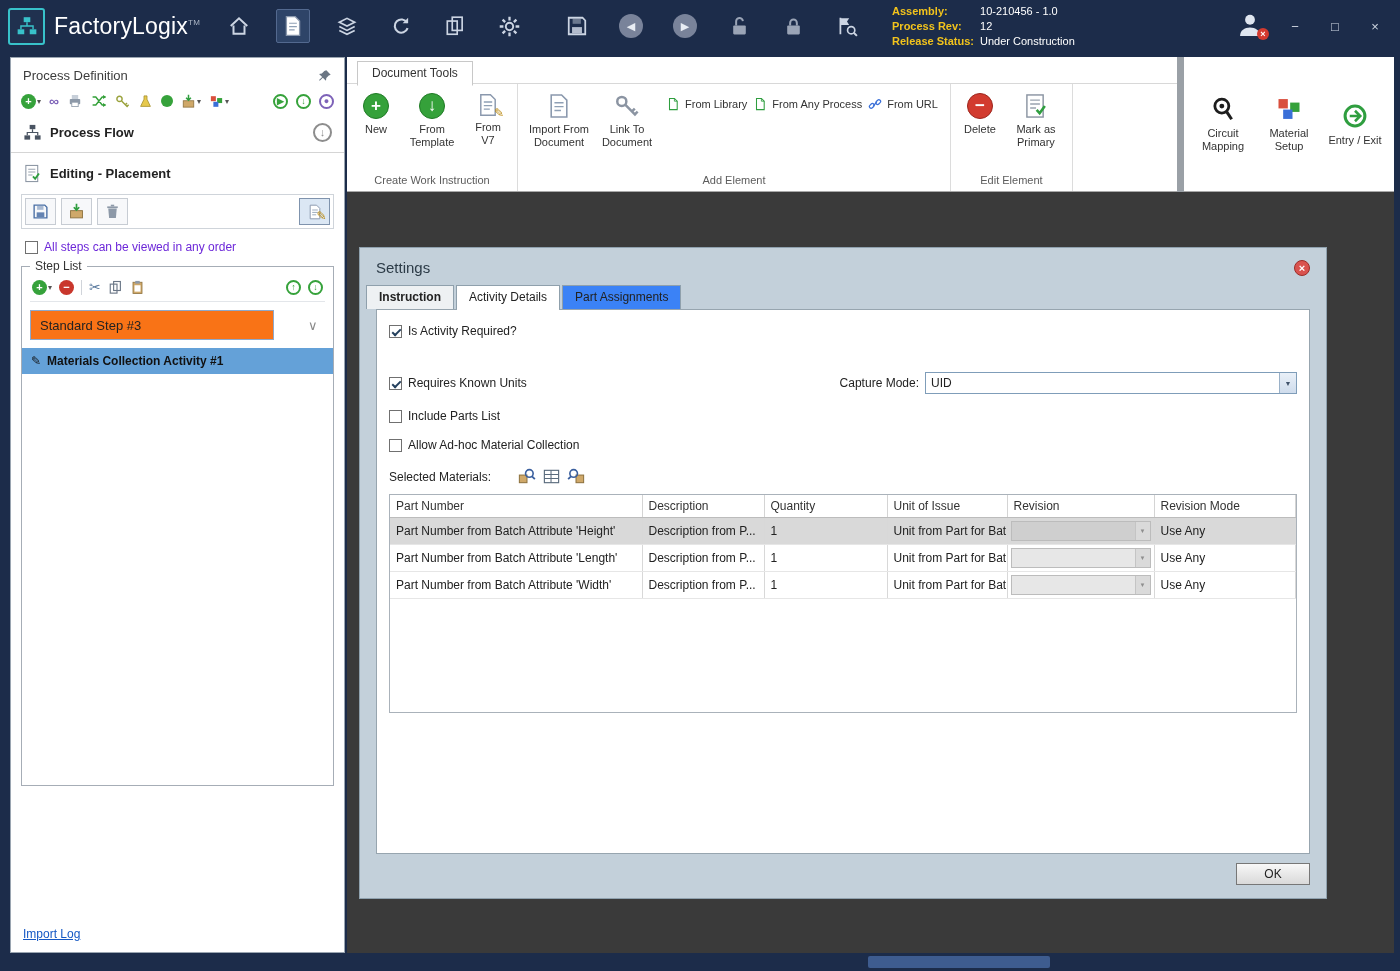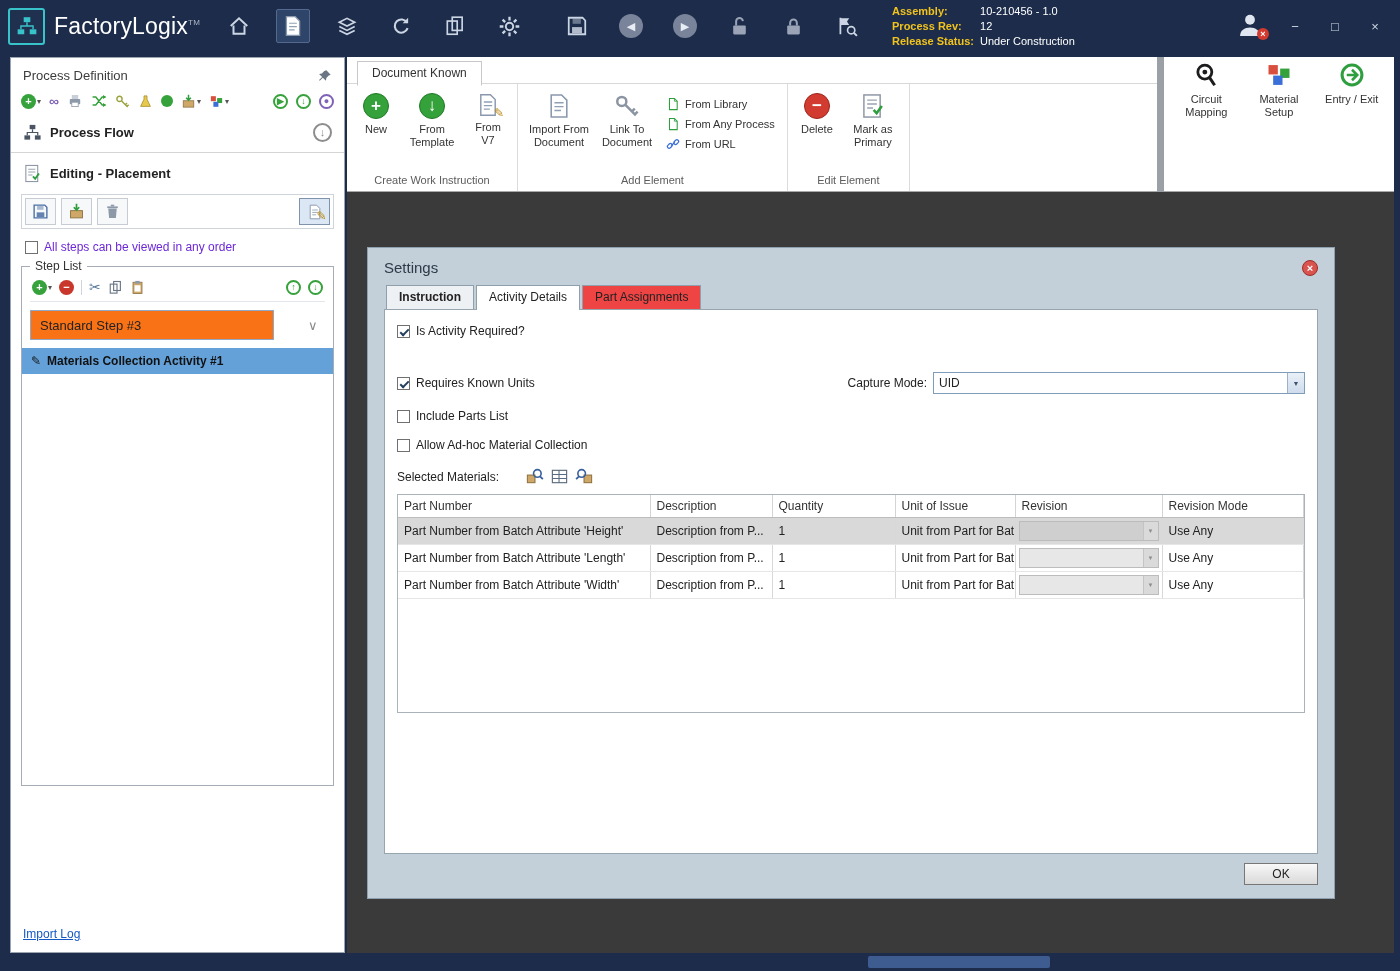--- a/index.html
+++ b/index.html
@@ -68,36 +68,36 @@
 .doc-tab{display:inline-block;margin-left:10px;margin-top:3px;padding:4px 14px 5px;border:1px solid #c8c8c8;border-bottom:1px solid #fff;background:#fff;font-size:12px;color:#333;position:relative;top:1px;cursor:pointer}
 .ribbon-content{flex:1;display:flex}
 .rgroup{display:flex;flex-direction:column;border-right:1px solid #dcdcdc}
 .grp-buttons{flex:1;display:flex;align-items:flex-start;padding:5px 6px 0;gap:3px}
 .grp-label{text-align:center;font-size:11px;color:#5c5c5c;padding:2px 6px 5px}
 .bigbtn{display:flex;flex-direction:column;align-items:center;text-align:center;gap:4px;font-size:11px;color:#333;line-height:1.18;padding:4px 3px;cursor:pointer}
 .w44{width:46px}.w58{width:60px}.w66{width:70px}
 .circ{width:26px;height:26px;border-radius:50%;color:#fff;display:flex;align-items:center;justify-content:center;font-size:17px;font-weight:bold}
 .circ.green{background:#35a13a;border:1px solid #1e7a24}
 .circ.red{background:#d23b2f;border:1px solid #9c251c}
-.small-stack{display:flex;flex-direction:column;justify-content:center;gap:6px;padding:8px 6px 0}
+.small-stack{display:flex;flex-direction:row;justify-content:center;gap:6px;padding:8px 6px 0}
 .small-item{display:flex;align-items:center;gap:5px;font-size:11px;color:#333;cursor:pointer}
 .ribbon-spacer{flex:1;background:#fff}
 .ribbon-gap{width:7px;background:#9aa0a6}
-.ribbon-right{width:230px;flex:none;background:#fff;border-bottom:1px solid #a8a8a8;display:flex;align-items:flex-start;justify-content:space-around;padding:0 6px}
+.ribbon-right{width:210px;flex:none;background:#fff;border-bottom:1px solid #a8a8a8;display:flex;align-items:center;justify-content:space-around;padding:0 6px}
 .icon-overlay{position:relative}
 .pencil-ov{position:absolute;right:-4px;bottom:-3px;font-size:12px;color:#b8860b}
 
 
 .content-dark{flex:1;background:#3a3a3a;position:relative}
-.settings{position:absolute;left:20px;top:55px;width:968px;height:652px;background:#c3d0da;border:1px solid #8fa1ae}
+.settings{position:absolute;left:12px;top:55px;width:968px;height:652px;background:#c3d0da;border:1px solid #8fa1ae}
 .settings-header{display:flex;justify-content:space-between;align-items:center;padding:11px 16px 9px}
 .settings-title{font-size:15px;color:#2c3b47}
 .close-btn{width:16px;height:16px;border-radius:50%;background:#d9534f;border:1px solid #9c2d28;color:#fff;font-size:11px;line-height:14px;text-align:center;font-weight:bold;cursor:pointer}
-.tabs{display:flex;padding-left:18px;position:relative;z-index:2}
-.tab{padding:4px 12px 5px;border:1px solid #8fa0ac;border-bottom:none;font-size:12px;color:#222;background:#ef4444;margin-right:2px;cursor:pointer}
+.tabs{display:flex;padding-left:6px;position:relative;z-index:2}
+.tab{padding:4px 12px 5px;border:1px solid #8fa0ac;border-bottom:none;font-size:12px;color:#222;background:#3b82f6;margin-right:2px;cursor:pointer}
 .tab.bold{font-weight:bold;background:#eef1f3}
 .tab.active{background:#fff;position:relative}
 .tab.active::after{content:"";position:absolute;left:0;right:0;bottom:-1px;height:1px;background:#fff}
 .settings-content{margin:0 16px;background:#fff;border:1px solid #97a5af;height:545px;padding:14px 12px 0;position:relative;z-index:1}
 .s-row{display:flex;align-items:center;margin-bottom:15px;font-size:12px;color:#222}
 .s-heading{font-size:16px;color:#4a4a4a;margin:6px 0 18px 2px}
 .spacer{flex:1}
 .cm-label{font-size:12px;color:#222;margin-right:6px}
 .combo{width:372px;height:22px;border:1px solid #7f9db9;background:#fff;display:flex;align-items:center;cursor:pointer}
 .combo .combo-text{flex:1;padding-left:5px;font-size:12px;color:#222}
@@ -517,21 +517,21 @@
       <div class="sb-bottom">
         <span class="link">Import Log</span>
       </div>
     </div>
 
     <div class="main">
 
       <div class="ribbon-strip">
         <div class="ribbon-left">
           <div class="tab-row">
-            <span class="doc-tab">Document Known</span>
+            <span class="doc-tab">Document Tools</span>
           </div>
           <div class="ribbon-content">
 
             <div class="rgroup">
               <div class="grp-buttons">
                 <div class="bigbtn w44">
                   <span class="circ green">+</span>
                   <span>New</span>
                 </div>
                 <div class="bigbtn w58">

